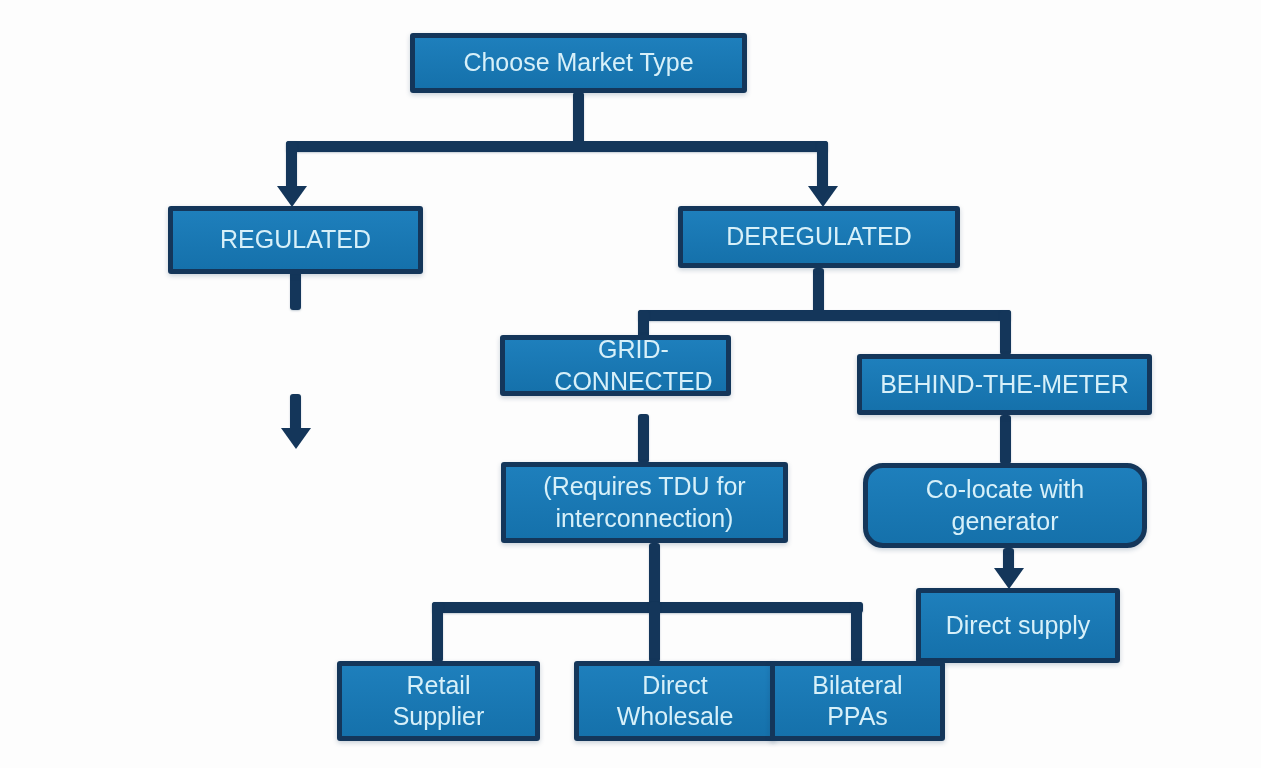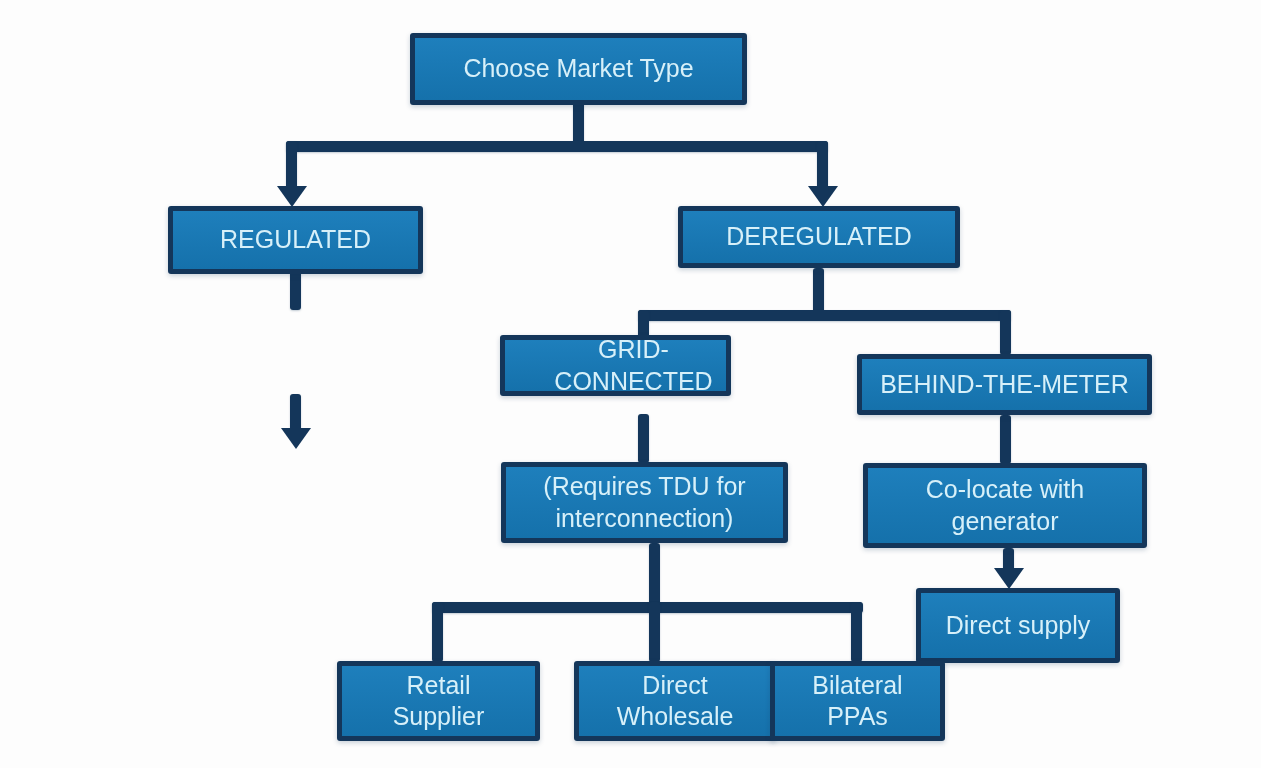--- a/index.html
+++ b/index.html
@@ -43,29 +43,29 @@
   }
   .arrow-down{
     position:absolute;
     width:0;height:0;
     border-left:15px solid transparent;
     border-right:15px solid transparent;
     border-top:21px solid var(--line);
   }
 
   
-  #n-choose   {left:410px; top:33px;  width:337px; height:72px;}
+  #n-choose   {left:410px; top:33px;  width:337px; height:60px;}
   #n-regulated{left:168px; top:206px; width:255px; height:68px;}
   #n-deal     {left:168px; top:309px; width:255px; height:85px;}
   #n-tariff   {left:169px; top:448px; width:256px; height:85px;}
   #n-dereg    {left:678px; top:206px; width:282px; height:62px;}
   #n-grid     {left:500px; top:335px; width:231px; height:61px;padding-left:36px;}
   #n-btm      {left:857px; top:354px; width:295px; height:61px;}
   #n-tdu      {left:501px; top:462px; width:287px; height:81px;}
-  #n-colocate {left:863px; top:463px; width:284px; height:85px;}
+  #n-colocate {left:863px; top:463px; width:284px; height:85px;border-radius:20px;}
   #n-dsupply  {left:916px; top:588px; width:204px; height:75px;}
   #n-retail   {left:337px; top:661px; width:203px; height:80px;}
   #n-wholesale{left:558px; top:661px; width:202px; height:80px;margin-left:16px;}
   #n-ppa      {left:770px; top:661px; width:175px; height:80px;}
 
   
   #l-top-stem      {left:573px; top:92px;  width:11px;  height:55px;}
   #l-branch1       {left:286px; top:141px; width:542px; height:11px;}
   #l-reg-drop      {left:286px; top:141px; width:11px;  height:49px;}
   #a-reg           {left:277px; top:186px;}

